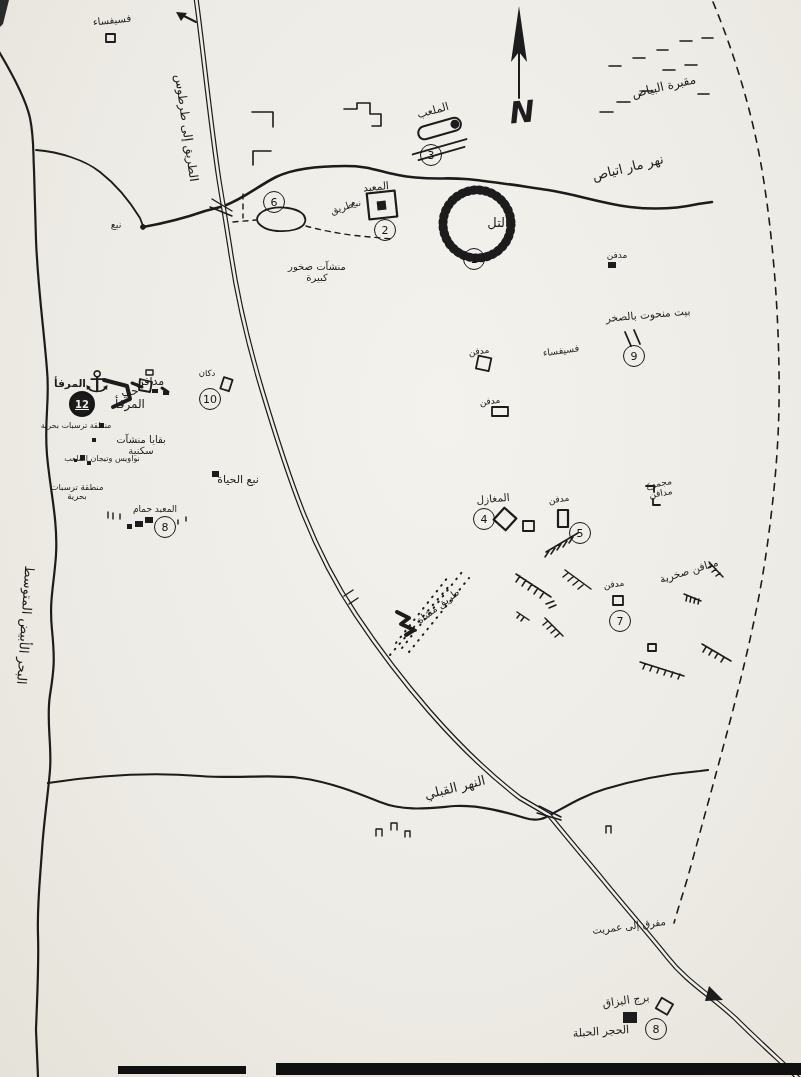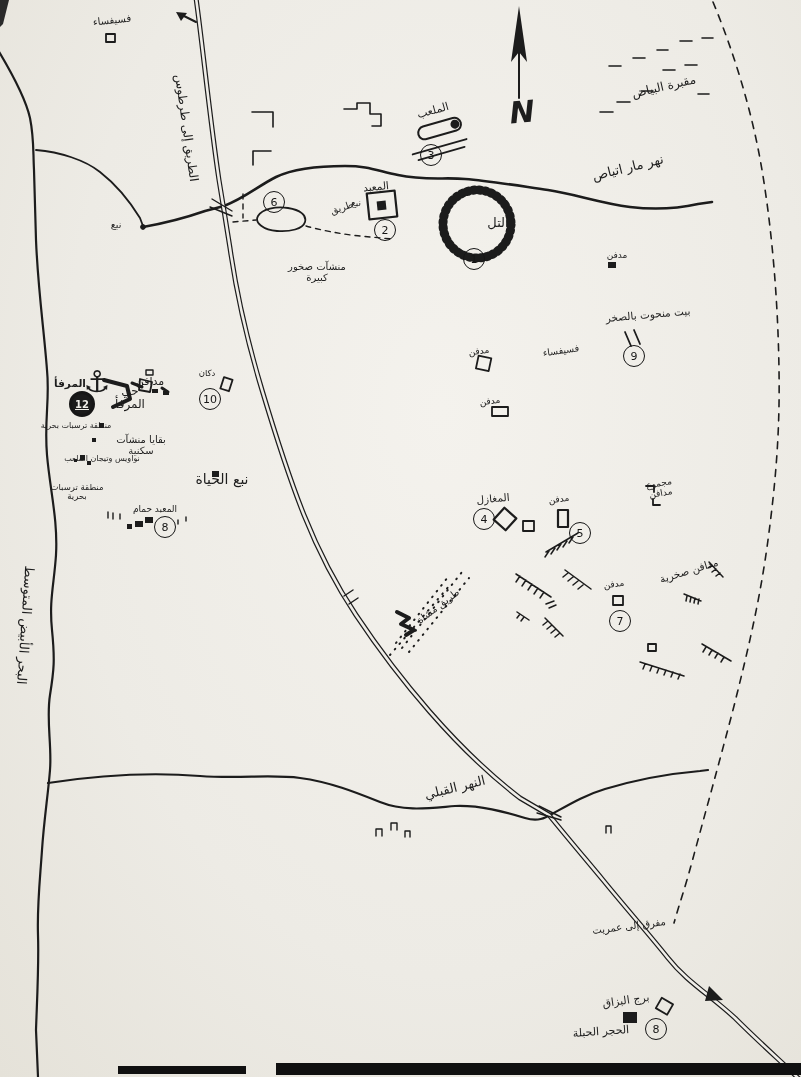--- a/index.html
+++ b/index.html
@@ -197,21 +197,21 @@
 <div class="lbl" style="left:614px;top:585px;--r:-8deg;font-size:9px">مدفن</div>
 <div class="lbl" style="left:438px;top:606px;--r:-37deg;font-size:10px">طريق مشاة</div>
 <div class="lbl" style="left:207px;top:374px;font-size:8.5px">دكان</div>
 <div class="lbl" style="left:150px;top:382px;font-size:11px">مدافن</div>
 <div class="lbl" style="left:70px;top:384px;font-size:10.5px;font-weight:bold">المرفأ</div>
 <div class="lbl wrap" style="left:130px;top:398px;font-size:12px;width:32px">حي المرفأ</div>
 <div class="lbl" style="left:76px;top:426px;font-size:8px">منطقة ترسبات بحرية</div>
 <div class="lbl wrap" style="left:141px;top:445px;font-size:10px;width:56px">بقايا منشآت سكنية</div>
 <div class="lbl" style="left:102px;top:459px;font-size:8px">نواويس وتيجان الملعب</div>
 <div class="lbl wrap" style="left:77px;top:492px;font-size:8.5px;width:58px">منطقة ترسبات بحرية</div>
-<div class="lbl" style="left:222px;top:480px;font-size:14px">نبع الحياة</div>
+<div class="lbl" style="left:238px;top:480px;font-size:11px">نبع الحياة</div>
 <div class="lbl" style="left:155px;top:510px;font-size:9px">المعبد حمام</div>
 <div class="lbl" style="left:629px;top:926px;--r:-7deg;font-size:10px">مفرق إلى عمريت</div>
 <div class="lbl" style="left:626px;top:1001px;--r:-8deg;font-size:11px">برج البزاق</div>
 <div class="lbl" style="left:601px;top:1032px;--r:-4deg;font-size:11px">الحجر الحبلة</div>
 
 <div class="lbl compass-n" style="left:522px;top:112px;--r:-5deg;font-size:30px">N</div>
 <div class="lbl" style="left:97px;top:381px;font-size:30px">⚓</div>
 
 <div class="marker" style="left:474px;top:259px">1</div>
 <div class="marker" style="left:385px;top:230px">2</div>

